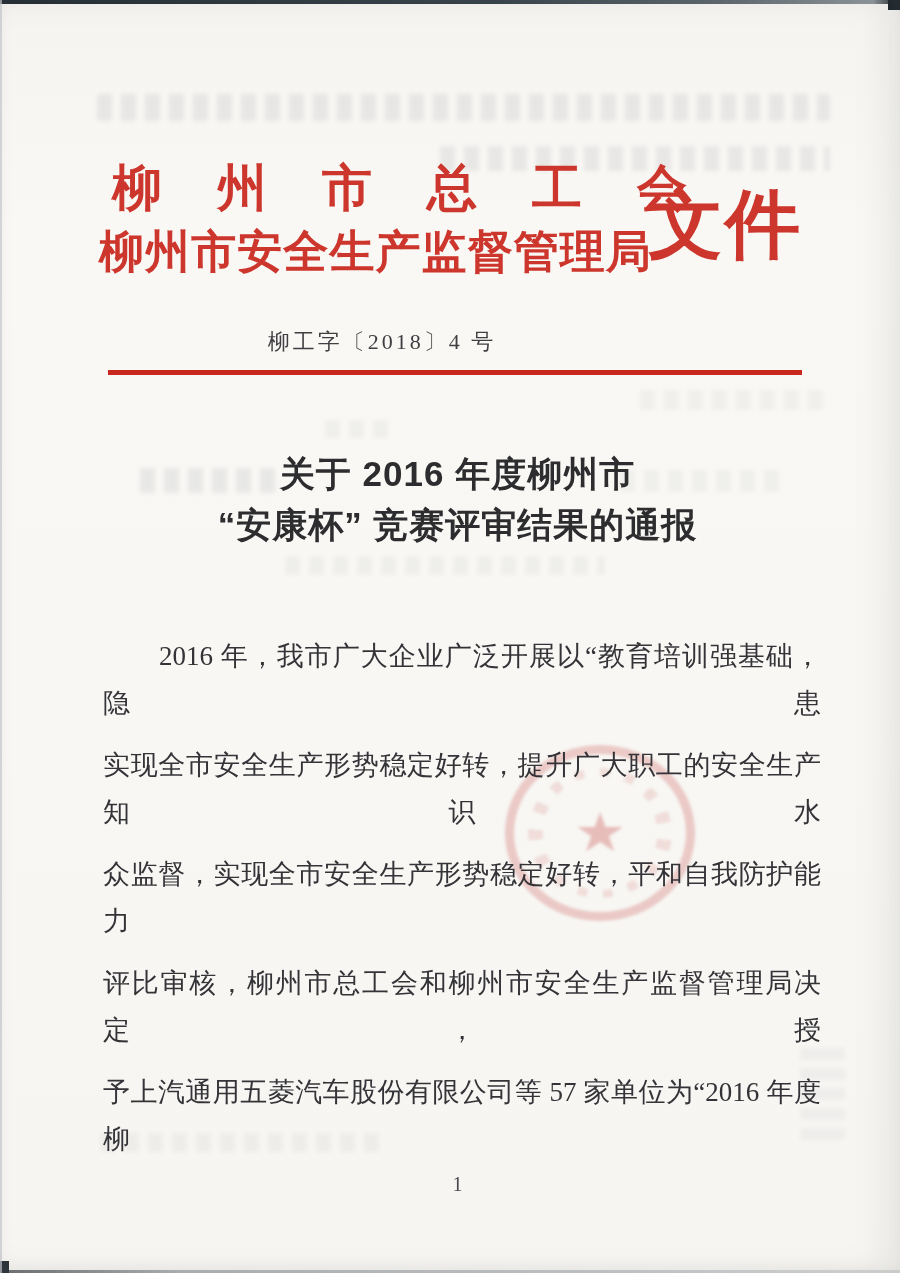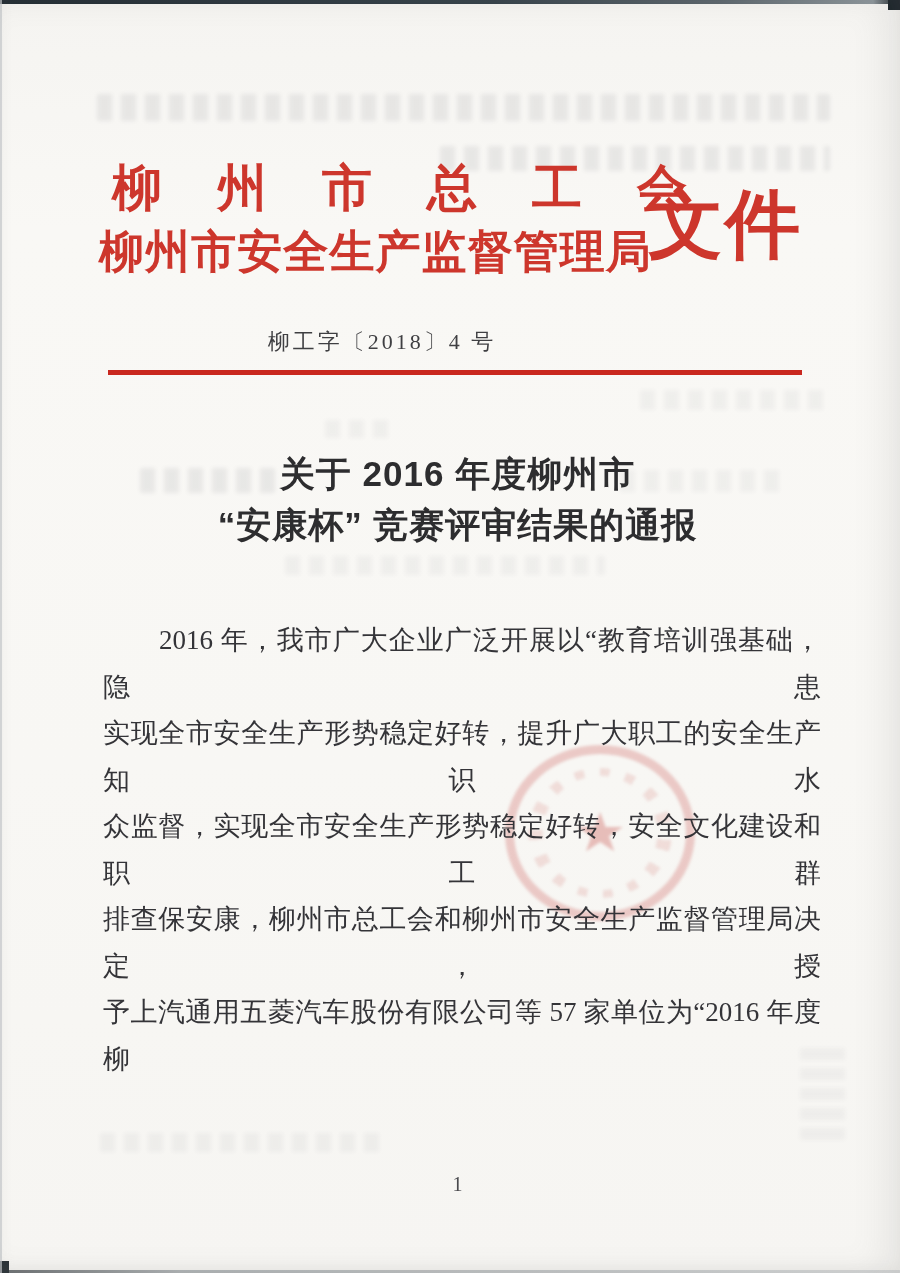--- a/index.html
+++ b/index.html
@@ -99,20 +99,21 @@
   
   .body-text {
     position: absolute; top: 617px; left: 103px; width: 718px;
     font-size: 27px; line-height: 46.5px; color: #343438;
     font-family: "Liberation Serif", "DejaVu Serif", serif;
   }
   .body-line {
     text-align: justify;
     text-align-last: justify;
     white-space: normal;
+    margin-top: 16px;
   }
 
   .page-number {
     position: absolute; top: 1173px; left: 0; width: 915px;
     text-align: center;
     font-size: 20px; color: #4a4a4e;
     font-family: "Liberation Serif", "DejaVu Serif", serif;
   }
 
   
@@ -206,21 +207,21 @@
   <div class="red-rule"></div>
 
   <div class="title-block">
     <div>关于 2016 年度柳州市</div>
     <div>“安康杯” 竞赛评审结果的通报</div>
   </div>
 
   <div class="body-text">
     <div class="body-line">　　2016 年，我市广大企业广泛开展以“教育培训强基础，隐患</div>
     <div class="body-line">实现全市安全生产形势稳定好转，提升广大职工的安全生产知识水</div>
-    <div class="body-line">众监督，实现全市安全生产形势稳定好转，安全文化建设和职工群</div>
-    <div class="body-line">排查保安康，柳州市总工会和柳州市安全生产监督管理局决定，授</div>
+    <div class="body-line">众监督，实现全市安全生产形势稳定好转，平和自我防护能力</div>
+    <div class="body-line">评比审核，柳州市总工会和柳州市安全生产监督管理局决定，授</div>
     <div class="body-line">予上汽通用五菱汽车股份有限公司等 57 家单位为“2016 年度柳</div>
 
   </div>
 
   <div class="page-number">1</div>
 
 </div>
 
 </body></html>

